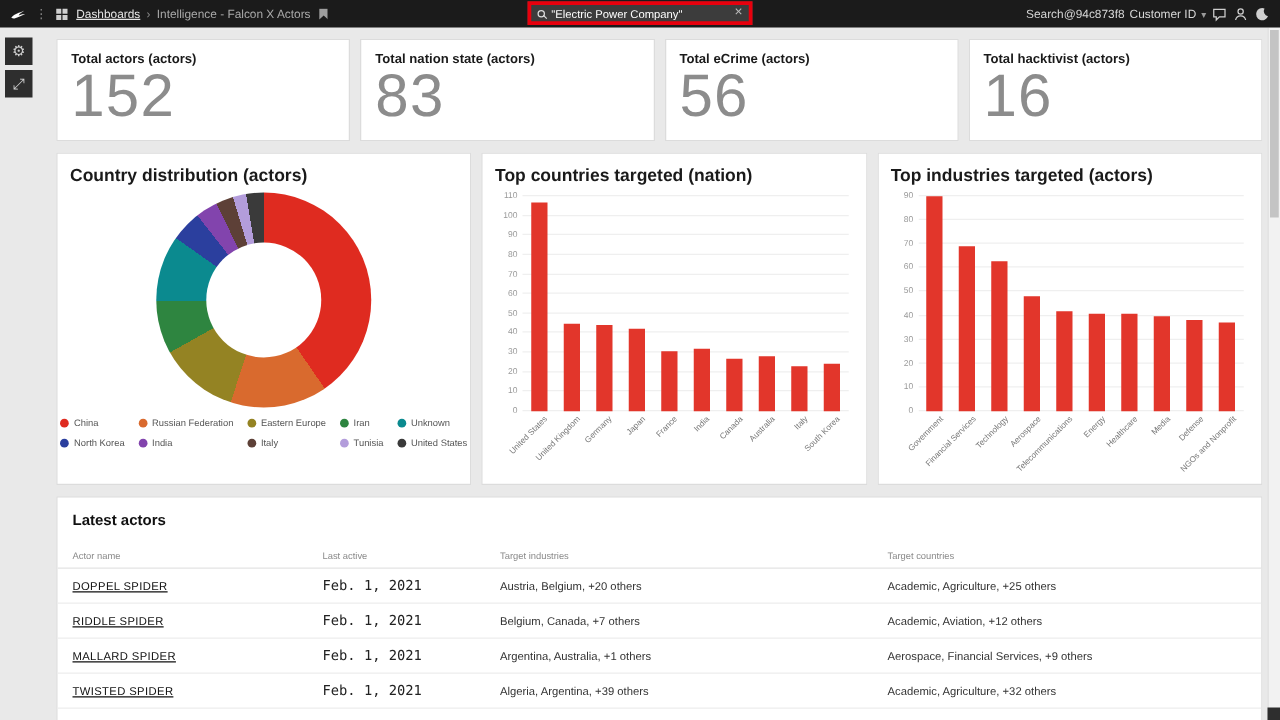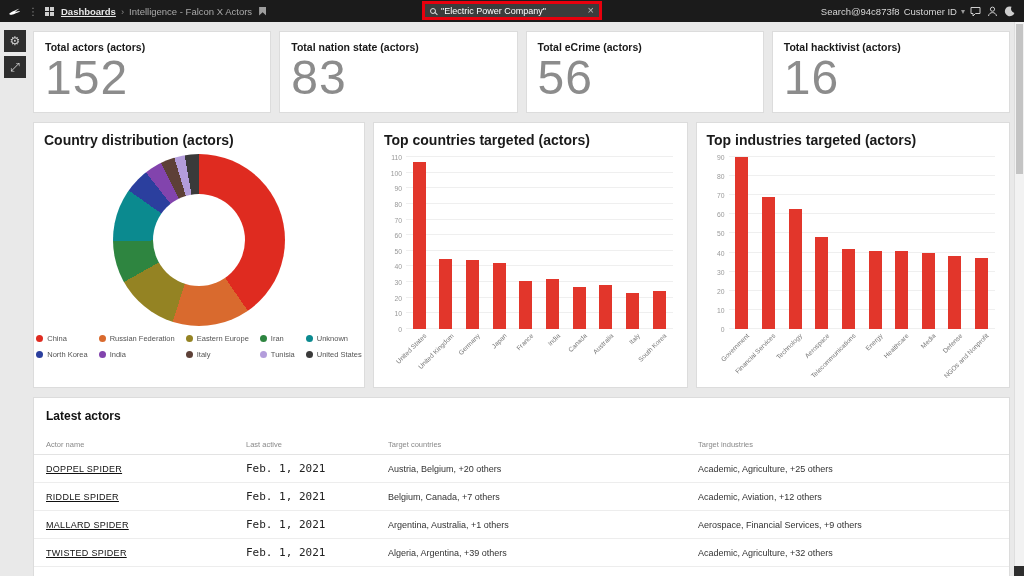--- a/index.html
+++ b/index.html
@@ -6,21 +6,21 @@
   html,body { width:1024px; height:576px; overflow:hidden; }
   body { font-family:"Liberation Sans",sans-serif; background:#e9e9e9; position:relative; }
 
   
   .topbar { position:absolute; top:0; left:0; right:0; height:22px; background:#1b1b1b;
             display:flex; align-items:center; padding:0 8px; gap:7px; color:#cfcfcf; font-size:9.5px; z-index:20; }
   .falcon-logo { width:13px; height:13px; flex:0 0 auto; }
   .kebab { color:#8a8a8a; font-size:10px; }
   .grid-ic { display:grid; grid-template-columns:4px 4px; grid-template-rows:4px 4px; gap:1px; }
   .grid-ic i { background:#cfcfcf; display:block; }
-  .crumb-dash { color:#e6e6e6; text-decoration:underline; font-weight:bold; cursor:pointer;text-align:right; }
+  .crumb-dash { color:#e6e6e6; text-decoration:underline; font-weight:normal; cursor:pointer;text-align:right; }
   .crumb-sep { color:#8a8a8a; }
   .crumb-cur { color:#a9a9a9; }
   .bm { width:7px; height:9px; background:#9e9e9e;
         clip-path:polygon(0 0,100% 0,100% 100%,50% 65%,0 100%); }
 
   .search-annotation { position:absolute; left:50%; top:1px; transform:translateX(-50%);
                        border:3px solid #e8000d; background:#3c3c3c; display:flex; align-items:center;
                        height:19px; width:180px; padding:0 5px; gap:5px; }
   .mag { width:6px; height:6px; border:1px solid #ddd; border-radius:50%; position:relative; flex:0 0 auto; }
   .mag::after { content:""; position:absolute; width:4px; height:1px; background:#ddd;
@@ -33,21 +33,21 @@
   .tb-text { color:#d6d6d6; }
   .caret { color:#9a9a9a; font-size:8px; }
   .tb-ic { width:13px; height:13px; }
 
   
   .side-btns { position:absolute; top:30px; left:4px; display:flex; flex-direction:column; gap:4px; z-index:10; }
   .sbtn { width:22px; height:22px; background:#2e2e2e; color:#cfcfcf; display:flex;
           align-items:center; justify-content:center; font-size:12px; cursor:pointer; }
 
   
-  .main { position:absolute; top:22px; left:0; right:10px; bottom:0; padding:9px 4px 0 33px; overflow:hidden; }
+  .main { position:absolute; top:22px; left:0; right:10px; bottom:0; padding:9px 4px 0 45px; overflow:hidden; }
 
   .stats-row { display:flex; gap:8px; margin-bottom:9px; }
   .stat-card { flex:1; background:#fff; border:1px solid #dcdcdc; padding:9px 11px 6px; height:82px; }
   .stat-label { font-size:10.5px; font-weight:bold; color:#1a1a1a; }
   .stat-value { font-size:48px; font-weight:300; color:#8c8c8c; line-height:1.05; letter-spacing:1px; }
 
   .charts-row { display:flex; gap:8px; height:266px; margin-bottom:9px; }
   .chart-card { background:#fff; border:1px solid #dcdcdc; padding:9px 10px; position:relative; height:100%; }
   .card-title { font-size:14px; font-weight:bold; color:#1a1a1a; }
   .donut-card { width:332px; flex:0 0 auto; }
@@ -204,21 +204,21 @@
             <span>Tunisia</span>
           </div>
           <div class="legend-item">
             <i style="background: rgb(58, 58, 58);"></i>
             <span>United States</span>
           </div>
         </div>
     </div>
 
     <div class="chart-card bar-card">
-      <div class="card-title">Top countries targeted (actors)</div>
+      <div class="card-title">Top countries targeted (nation)</div>
       <div class="bchart">
         <div class="plot">
           <div class="gridlines">
               <div class="grid-line" style="bottom: 0%;"></div>
               <div class="grid-line" style="bottom: 9.09091%;"></div>
               <div class="grid-line" style="bottom: 18.1818%;"></div>
               <div class="grid-line" style="bottom: 27.2727%;"></div>
               <div class="grid-line" style="bottom: 36.3636%;"></div>
               <div class="grid-line" style="bottom: 45.4545%;"></div>
               <div class="grid-line" style="bottom: 54.5455%;"></div>
@@ -362,22 +362,22 @@
       </div>
     </div>
 
   </div>
 
   <section class="table-card">
     <div class="table-title">Latest actors</div>
     <div class="t-head">
       <span>Actor name</span>
       <span>Last active</span>
+      <span>Target industries</span>
       <span>Target countries</span>
-      <span>Target industries</span>
     </div>
     <div id="table-body">
   <div class="t-row">
     <span class="actor-link">DOPPEL SPIDER</span>
     <span class="date-cell">Feb. 1, 2021</span>
     <span>Austria, Belgium, +20 others</span>
     <span>Academic, Agriculture, +25 others</span>
   </div>
 
   <div class="t-row">

